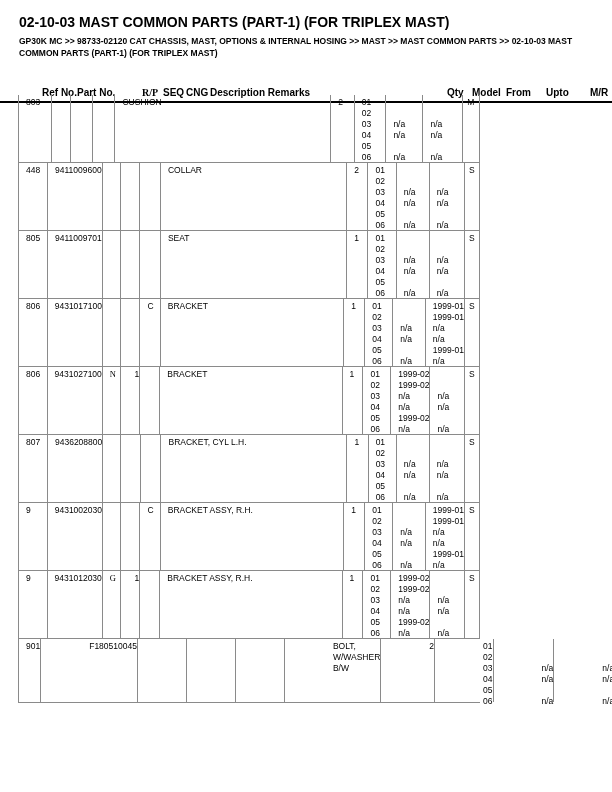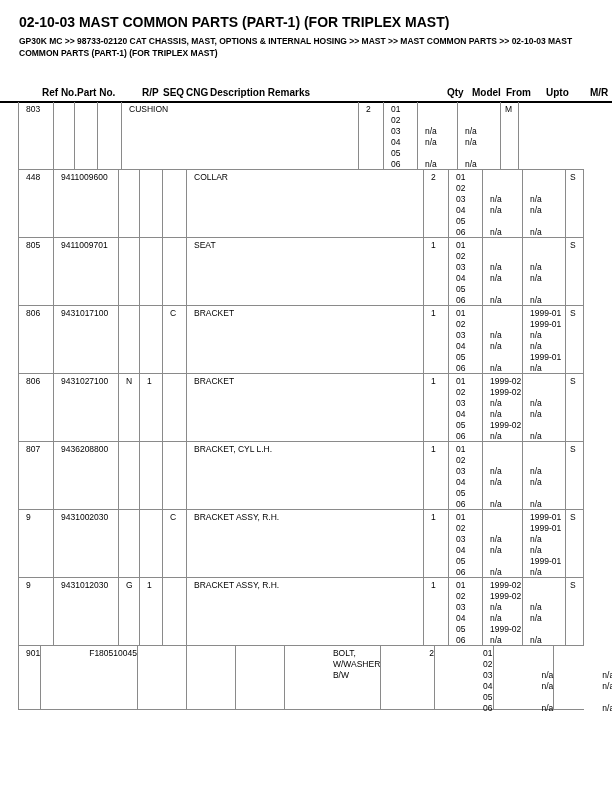--- a/index.html
+++ b/index.html
@@ -19,31 +19,31 @@
   .thead {
     position:absolute; left:18px; top:87px; width:566px;
     display:flex; font-size:10px; font-weight:bold; line-height:11px;margin-left:21px;
   }
   .hcell { padding-left:3px; white-space:nowrap; overflow:visible; }
   .rule {
     position:absolute; left:0; top:101px; width:612px; height:2px;
     background:var(--rule,#000000);
   }
   .ptable {
-    position:absolute; left:18px; top:102px; width:566px;
+    position:absolute; left:18px; top:95px; width:462px;
     border-left:1px solid var(--bc,#8a8a8a);
     font-size:8.5px; line-height:11px;
   }
   .trow { display:flex; height:68px; border-bottom:1px solid var(--bc,#8a8a8a); }
   .trow:last-child { height:64px;gap:41px; }
   .cell { border-right:1px solid var(--bc,#8a8a8a); padding:2px 0 0 7px; }
   .c-ref   { width:35px; }
   .c-part  { width:65px; }
-  .c-rp    { width:21px; }
-  .c-seq   { width:23px; }
+  .c-rp    { width:21px;font-family:Liberation Serif, serif; }
+  .c-seq   { width:23px;text-align:right; }
   .c-cng   { width:24px; }
   .c-desc  { width:237px; }
   .c-qty   { width:25px; }
   .c-model { width:34px; }
   .c-from  { width:40px; }
   .c-upto  { width:43px; }
   .c-mr    { width:18px; padding-left:4px; }
   .line { height:11px; white-space:nowrap; }
 </style>
 </head>

